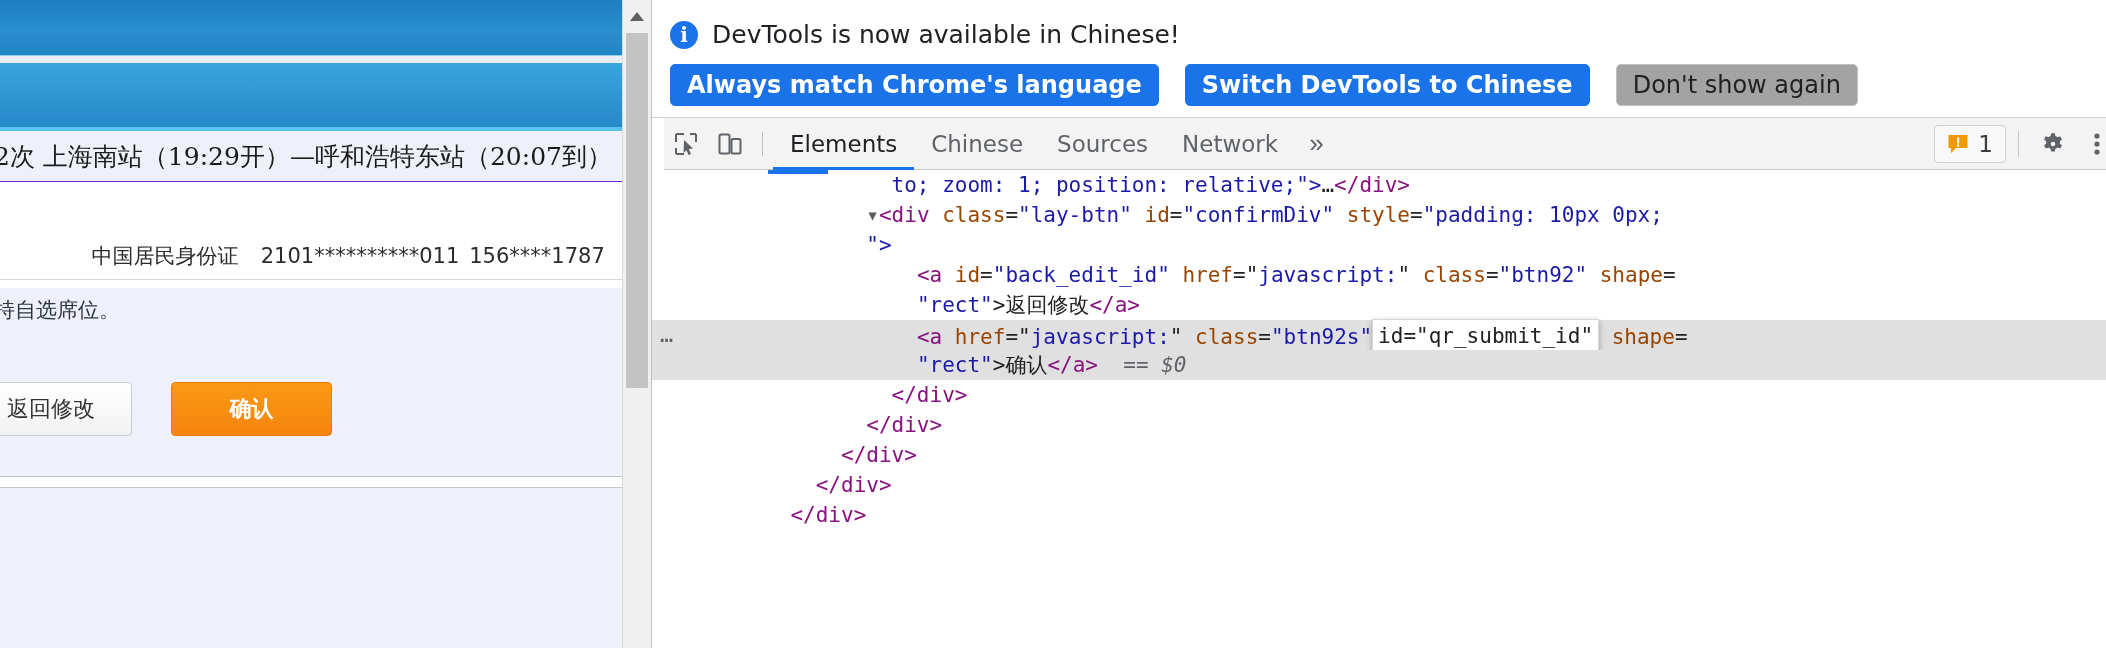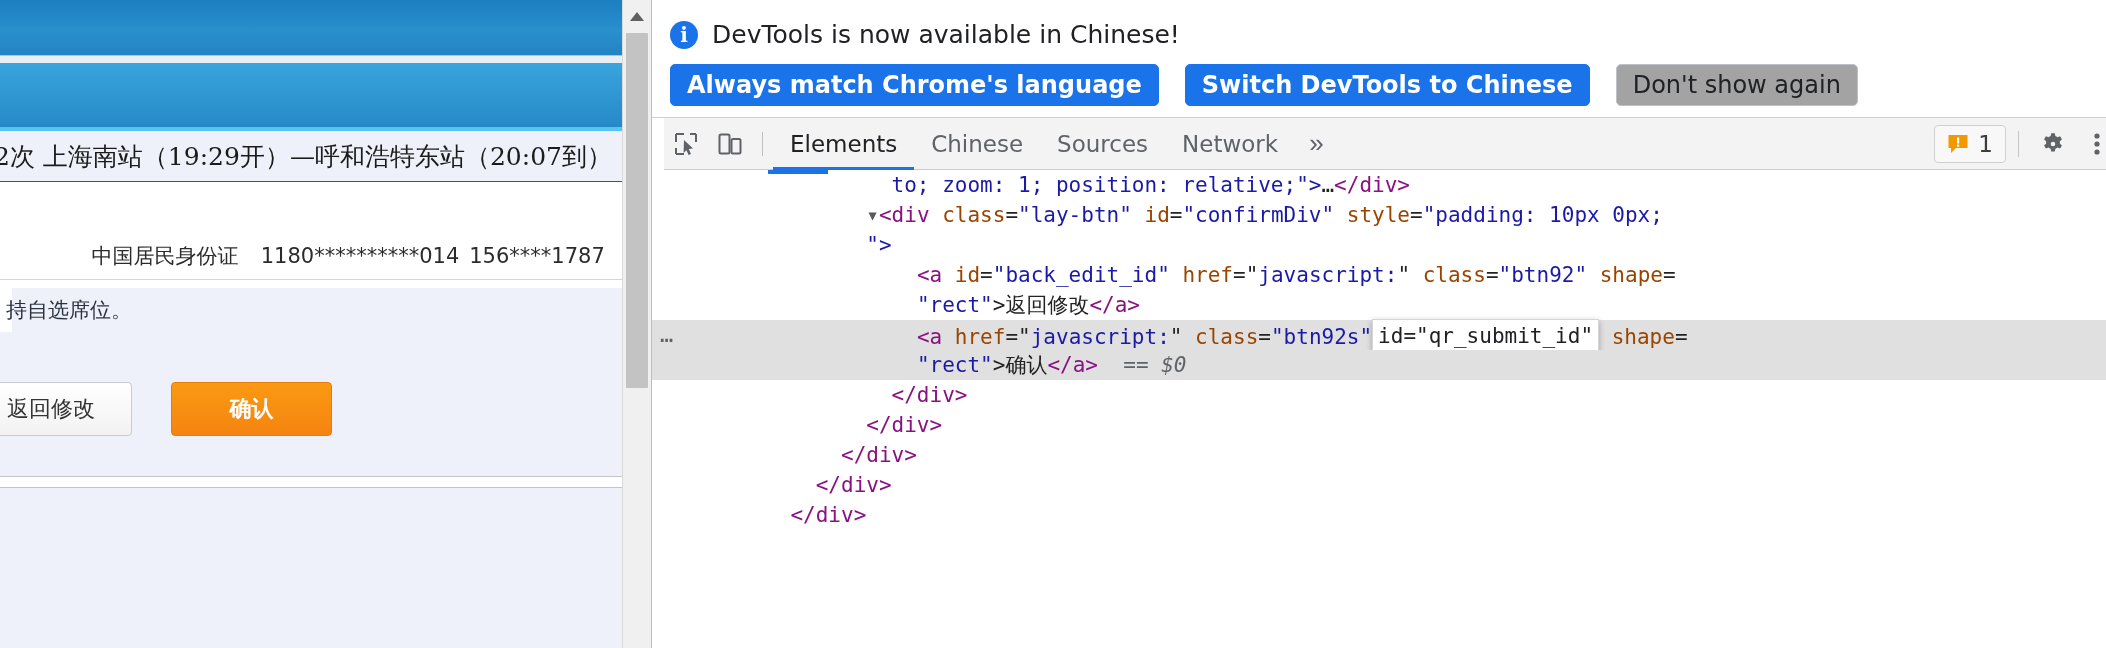--- a/index.html
+++ b/index.html
@@ -81,21 +81,20 @@
   .c-idno    { left: 262px; width: 196px; }
   .c-phone   { left: 452px; width: 170px; }
 
   .notice-line {
     position: absolute; left: 0; top: 288px;
     width: 622px; height: 44px;
     background: #eef1fa;
     display: flex; align-items: center;
     font-size: 21px; color: #2c3340;
     box-sizing: border-box;
-    margin-left: 12px;
   }
   .notice-line span { margin-left: -6px; white-space: nowrap; }
 
   .lay-btn-area {
     position: absolute; left: 0; top: 332px;
     width: 622px; height: 140px;
     background: #eef1fa;
   }
   .btn92 {
     position: absolute; left: -30px; top: 50px;
@@ -305,21 +304,21 @@
 
     <div class="train-info-bar">
       <div class="train-info-text">
         <span>2次 上海南站（19:29开）—呼和浩特东站（20:07到）</span>
       </div>
     </div>
 
 
     <div class="pax-row">
       <div class="cell c-idtype">中国居民身份证</div>
-      <div class="cell c-idno">1180**********014</div>
+      <div class="cell c-idno">2101**********011</div>
       <div class="cell c-phone">156****1787</div>
     </div>
 
     <div class="notice-line">
       <span>持自选席位。</span>
     </div>
 
     <div class="lay-btn-area">
       <div class="btn92">返回修改</div>
       <div class="btn92s">确认</div>

